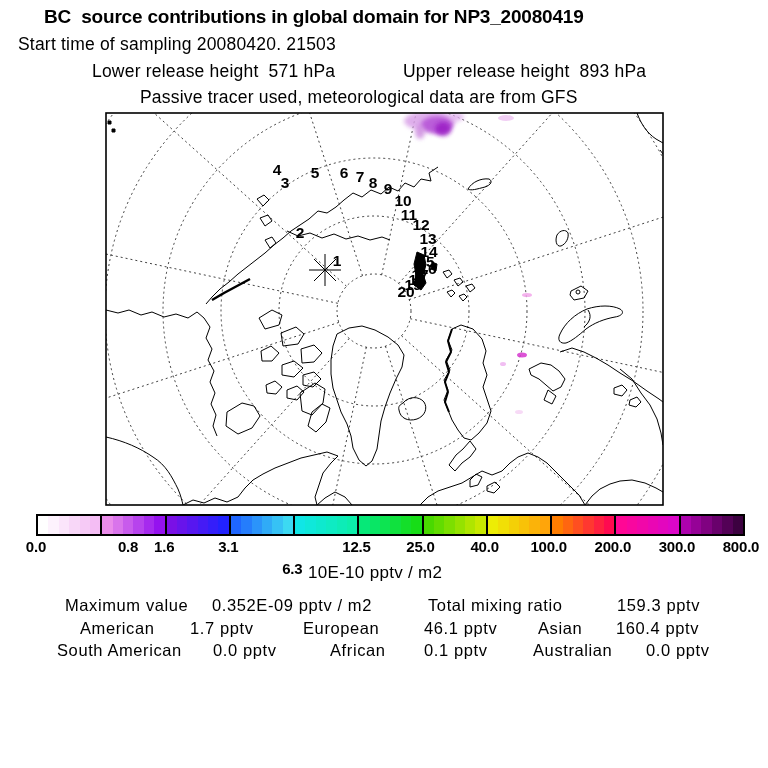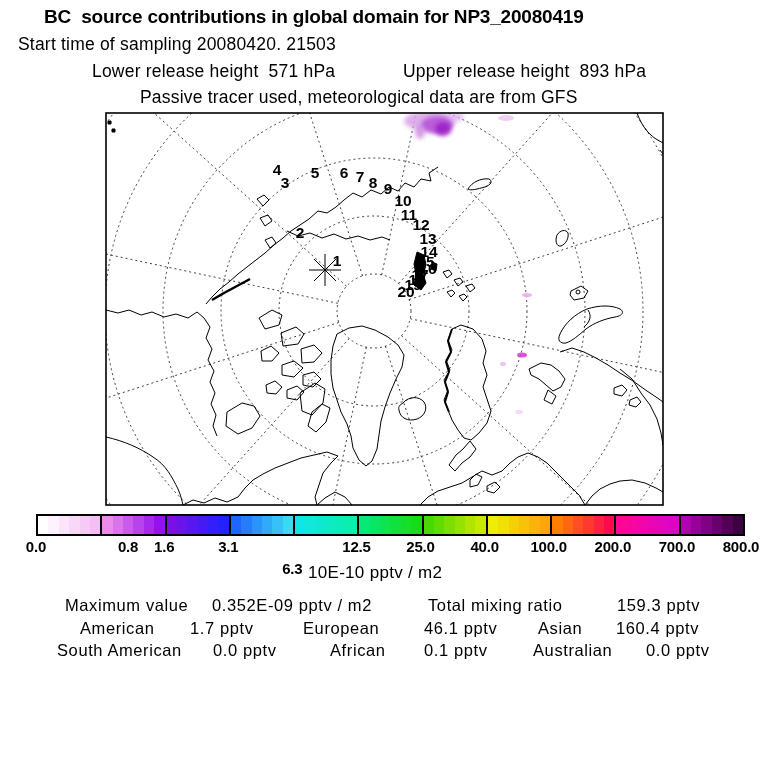--- a/index.html
+++ b/index.html
@@ -244,21 +244,21 @@
       <span class="abs cbtick" style="left: 36px; top: 538px;">0.0</span>
       <span class="abs cbtick" style="left: 100.091px; top: 538px; margin-left: 28px;">0.8</span>
       <span class="abs cbtick" style="left: 164.182px; top: 538px;">1.6</span>
       <span class="abs cbtick" style="left: 228.273px; top: 538px;">3.1</span>
       <span class="abs cbtick" style="left: 292.364px; top: 560px;">6.3</span>
       <span class="abs cbtick" style="left: 356.455px; top: 538px;">12.5</span>
       <span class="abs cbtick" style="left: 420.545px; top: 538px;">25.0</span>
       <span class="abs cbtick" style="left: 484.636px; top: 538px;">40.0</span>
       <span class="abs cbtick" style="left: 548.727px; top: 538px;">100.0</span>
       <span class="abs cbtick" style="left: 612.818px; top: 538px;">200.0</span>
-      <span class="abs cbtick" style="left: 676.909px; top: 538px;">700.0</span>
+      <span class="abs cbtick" style="left: 676.909px; top: 538px;">300.0</span>
       <span class="abs cbtick" style="left: 741px; top: 538px;">800.0</span>
     </div>
   <div class="abs unit" style="left:308px;top:563px;">10E-10 pptv / m2</div>
 
   <div class="abs stat" style="left:65px;top:596px;">Maximum value</div>
   <div class="abs stat" style="left:212px;top:596px;">0.352E-09 pptv / m2</div>
   <div class="abs stat" style="left:428px;top:596px;">Total mixing ratio</div>
   <div class="abs stat" style="left:617px;top:596px;">159.3 pptv</div>
   <div id="regionstats">
       <span class="abs stat" style="left: 80px; top: 619px;">American</span>

